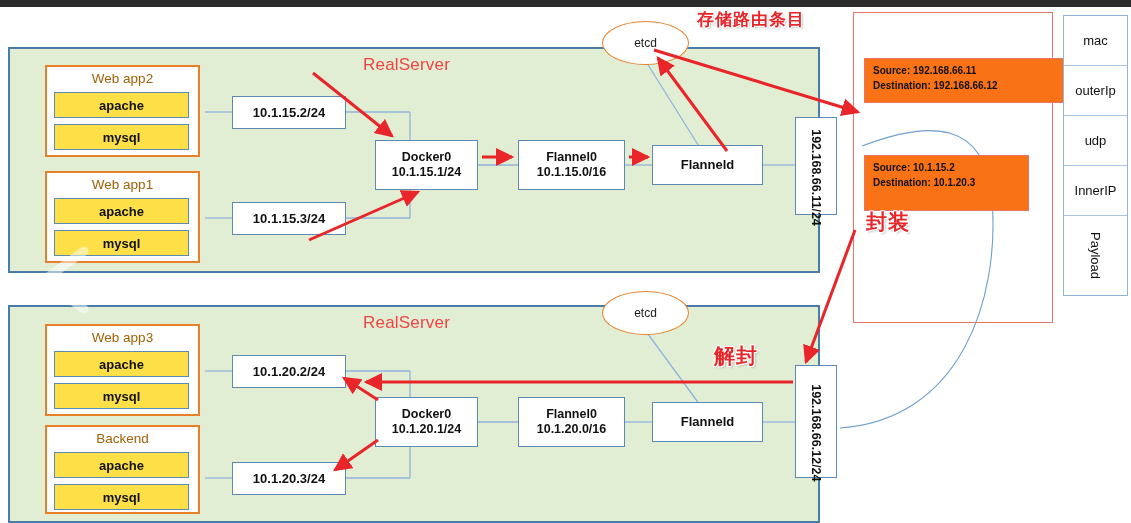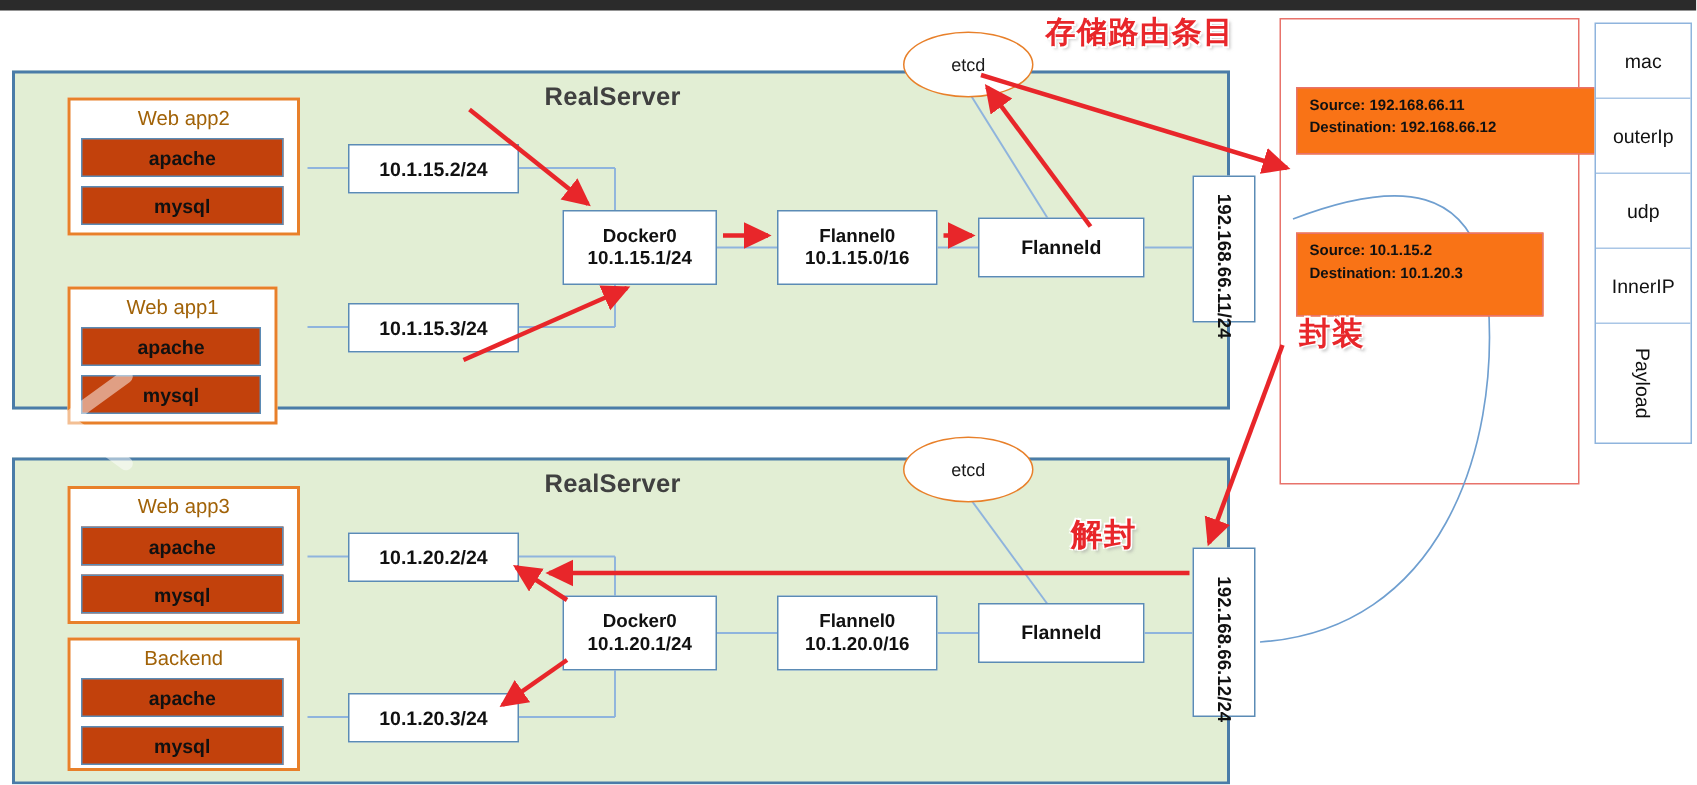--- a/index.html
+++ b/index.html
@@ -24,22 +24,22 @@
   
   .realserver{
     position:absolute;
     background:#e2eed4;
     border:2px solid #4a7ca8;
     box-sizing:border-box;
   }
   .rs-title{
     position:absolute;
     font-size:17px;
-    color:#404040;
-    font-weight:700;
+    color:#ef4444;
+    font-weight:400;
     letter-spacing:.2px;
     white-space:nowrap;
   }
 
   
   .appbox{
     position:absolute;
     background:#ffffff;
     border:2px solid #e8802a;
     box-sizing:border-box;
@@ -48,21 +48,21 @@
     position:absolute;left:0;right:0;top:4px;
     text-align:center;
     font-size:13.5px;
     color:#a16207;
     font-weight:400;
   }
   .svc{
     position:absolute;
     left:7px;right:9px;
     height:26px;
-    background:#c2410c;
+    background:#fde047;
     border:1.6px solid #5b8bb5;
     box-sizing:border-box;
     display:flex;align-items:center;justify-content:center;
     font-size:13px;font-weight:bold;color:#111;
   }
 
   
   .nbox{
     position:absolute;
     background:#ffffff;
@@ -204,21 +204,21 @@
 
   <div class="realserver" style="left:8px;top:47px;width:812px;height:226px;"></div>
   <div class="rs-title z3" style="left:363px;top:55px;">RealServer</div>
 
   <div class="appbox z3" style="left:45px;top:65px;width:155px;height:92px;">
     <div class="app-title">Web app2</div>
     <div class="svc" style="top:25px;">apache</div>
     <div class="svc" style="top:57px;">mysql</div>
   </div>
 
-  <div class="appbox z3" style="left:45px;top:171px;width:140px;height:92px;margin-top:20px;">
+  <div class="appbox z3" style="left:45px;top:171px;width:155px;height:92px;">
     <div class="app-title">Web app1</div>
     <div class="svc" style="top:25px;">apache</div>
     <div class="svc" style="top:57px;">mysql</div>
   </div>
 
   <div class="nbox z3" style="left:232px;top:96px;width:114px;height:33px;">10.1.15.2/24</div>
   <div class="nbox z3" style="left:232px;top:202px;width:114px;height:33px;">10.1.15.3/24</div>
 
   <div class="nbox two-line z3" style="left:375px;top:140px;width:103px;height:50px;flex-direction:column;">
     <div>Docker0</div>
@@ -293,21 +293,21 @@
   <div class="pktstack z7" style="left:1063px;top:15px;width:65px;height:281px;">
     <div class="pktcell" style="height:50px;">mac</div>
     <div class="pktcell" style="height:50px;">outerIp</div>
     <div class="pktcell" style="height:50px;">udp</div>
     <div class="pktcell" style="height:50px;">InnerIP</div>
     <div class="pktcell vert" style="height:78px;">
       <span>Payload</span>
     </div>
   </div>
 
-  <div class="cn z7" style="left:697px;top:8px;font-size:20px;letter-spacing:1px;">存储路由条目</div>
+  <div class="cn z7" style="left:697px;top:8px;font-size:17px;letter-spacing:1px;">存储路由条目</div>
 
   <div class="cn z7" style="left:866px;top:208px;font-size:21px;letter-spacing:1px;">封装</div>
 
   <div class="cn z7" style="left:714px;top:342px;font-size:21px;letter-spacing:1px;">解封</div>
 
   <svg id="arrows">
     <defs>
       <marker id="ah" markerWidth="7" markerHeight="7" refX="5.4" refY="3" orient="auto" markerUnits="strokeWidth">
         <path d="M0,0 L6.2,3 L0,6 z" fill="#e8262a"></path>
       </marker>

